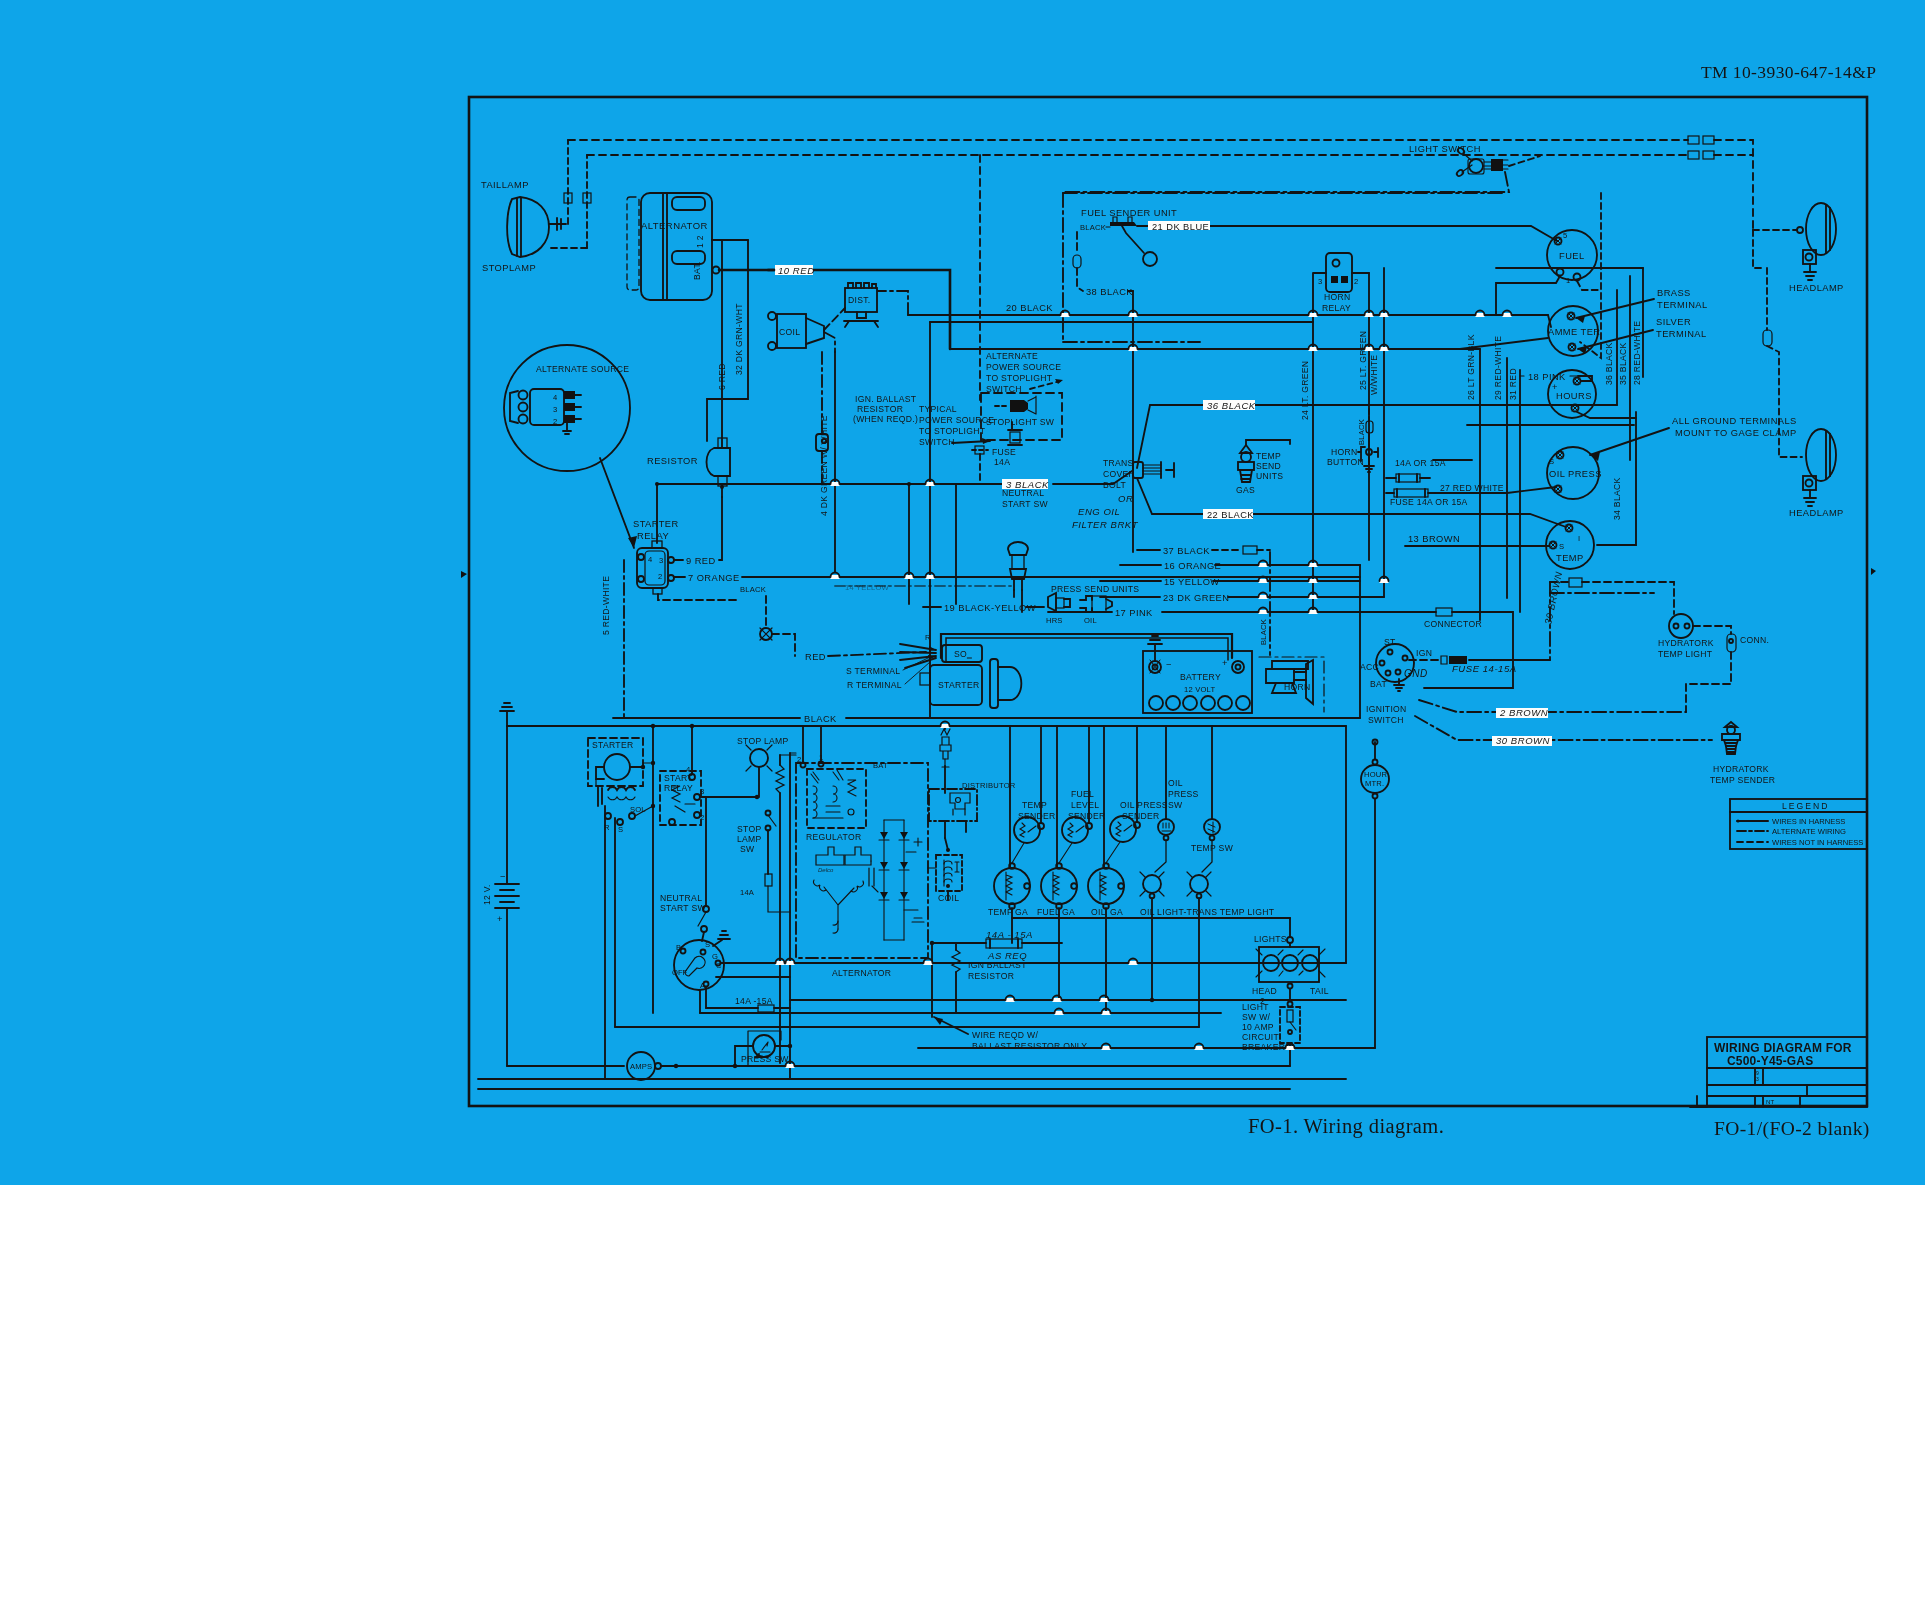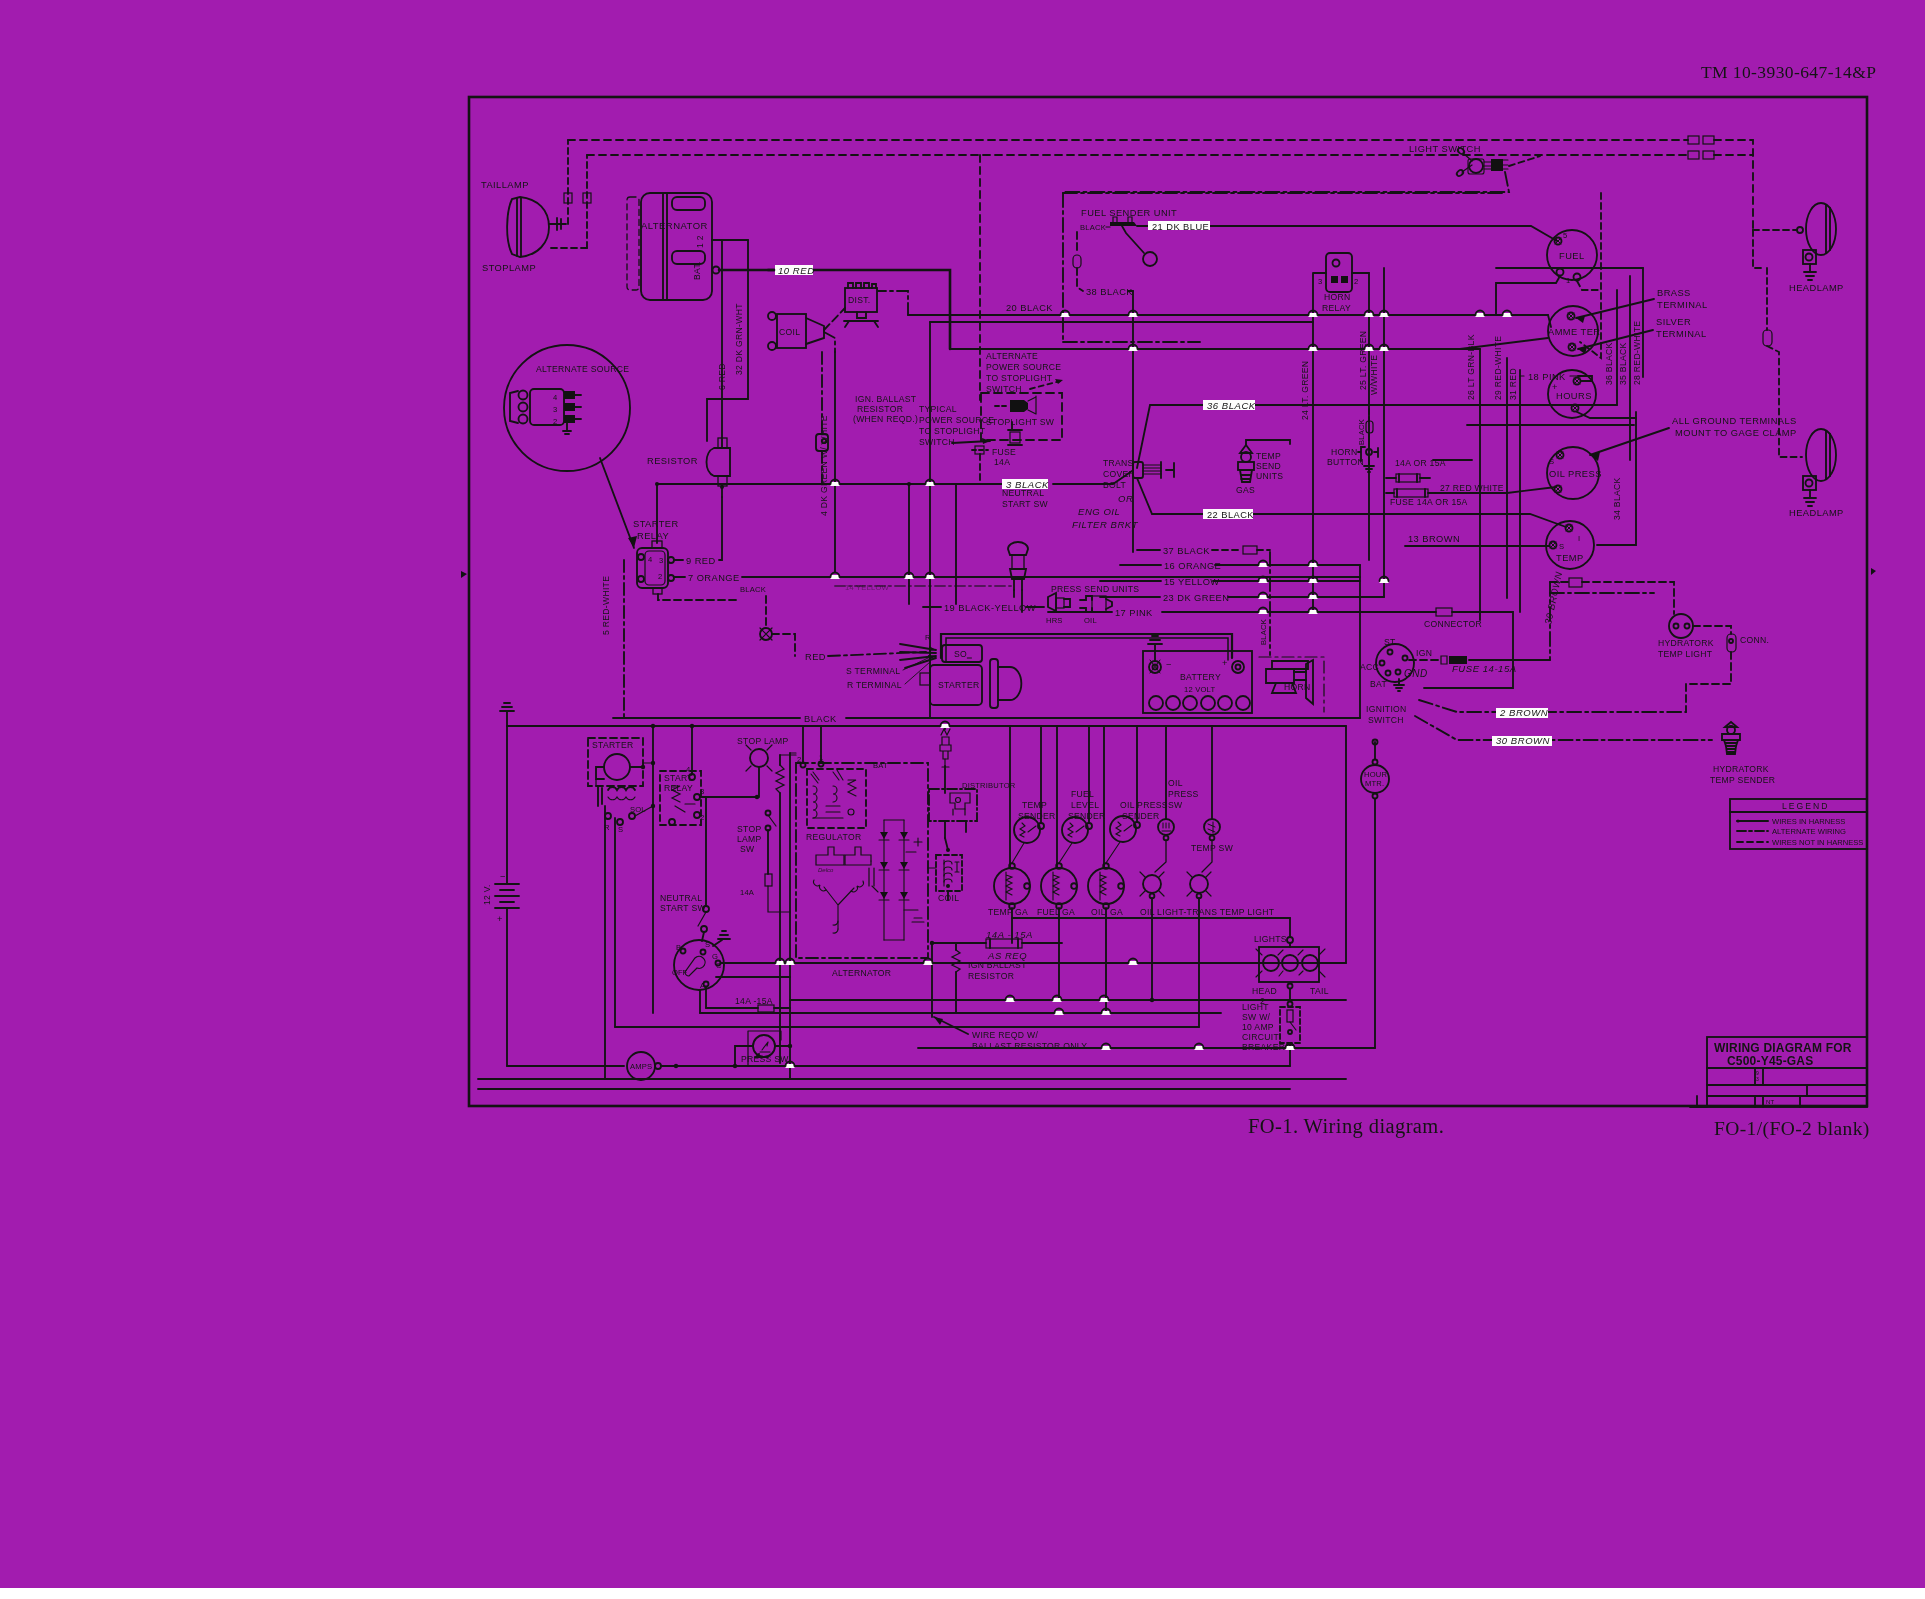--- a/index.html
+++ b/index.html
@@ -1,16 +1,16 @@
 <!DOCTYPE html>
 <html><head>
 <meta charset="utf-8">
 <style>
   html,body{margin:0;padding:0;background:#fff;}
-  #page{position:relative;width:1925px;height:1588px;background:#a21caf;overflow:hidden;}
+  #page{position:relative;width:1925px;height:1185px;background:#0ea5e9;overflow:hidden;}
   svg{position:absolute;left:0;top:0;}
   text{fill:#141414;}
   .t{font:9.3px "Liberation Sans", sans-serif;letter-spacing:.45px;}
   .t9{font:8.6px "Liberation Sans", sans-serif;letter-spacing:.3px;}
   .t8{font:7.6px "Liberation Sans", sans-serif;letter-spacing:.2px;}
   .ti{font:italic 9.5px "Liberation Sans", sans-serif;letter-spacing:.55px;}
   .tb{font:bold 12px "Liberation Sans", sans-serif;letter-spacing:.2px;}
   .cap{font:20.5px "Liberation Serif", serif;letter-spacing:.4px;}
 </style>
 </head>

